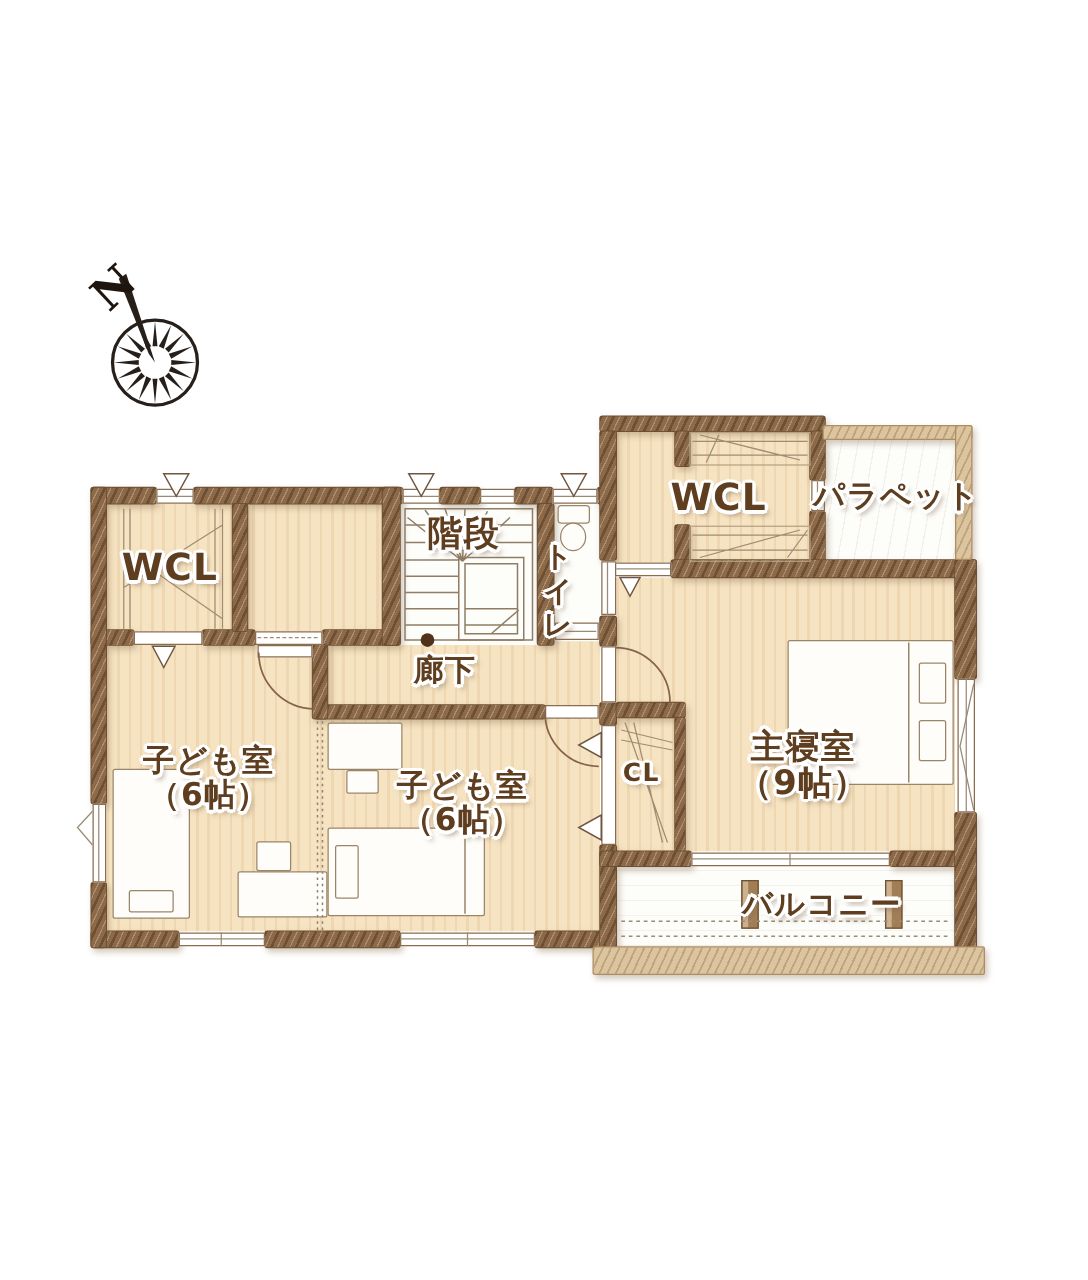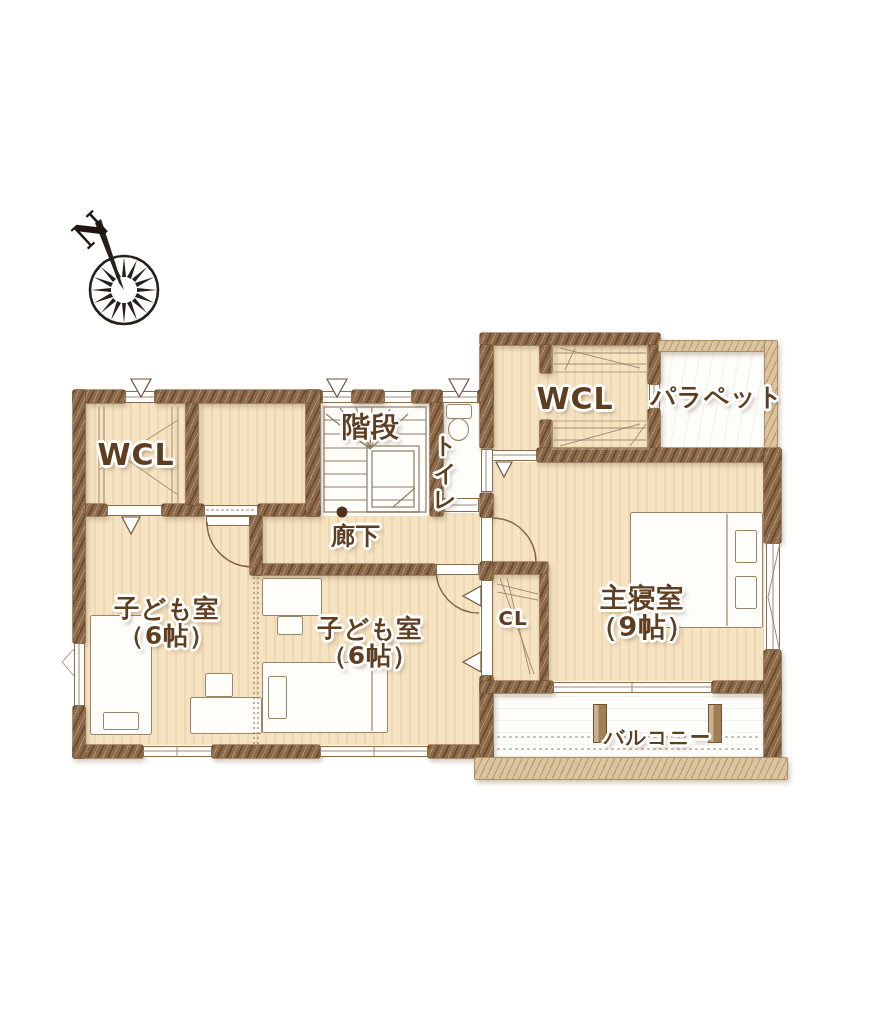--- a/index.html
+++ b/index.html
@@ -262,15 +262,15 @@
 
   <div class="lbl" style="left:503px;top:383px;width:144px;font-size:30px;"><span>WCL</span></div>
 
   <div class="lbl" style="left:640px;top:383px;width:154px;font-size:25px;"><span>パラペット</span></div>
 
   <div class="lbl" style="left:560px;top:541px;width:165px;font-size:27px;margin-top:42px;">
     <span>主寝室</span><br>
     <span>（9帖）</span>
   </div>
 
-  <div class="lbl" style="left:565px;top:727px;width:185px;font-size:20px;"><span>バルコニー</span></div>
+  <div class="lbl" style="left:565px;top:711px;width:185px;font-size:24px;"><span>バルコニー</span></div>
 
 </div>
 
 </body></html>

